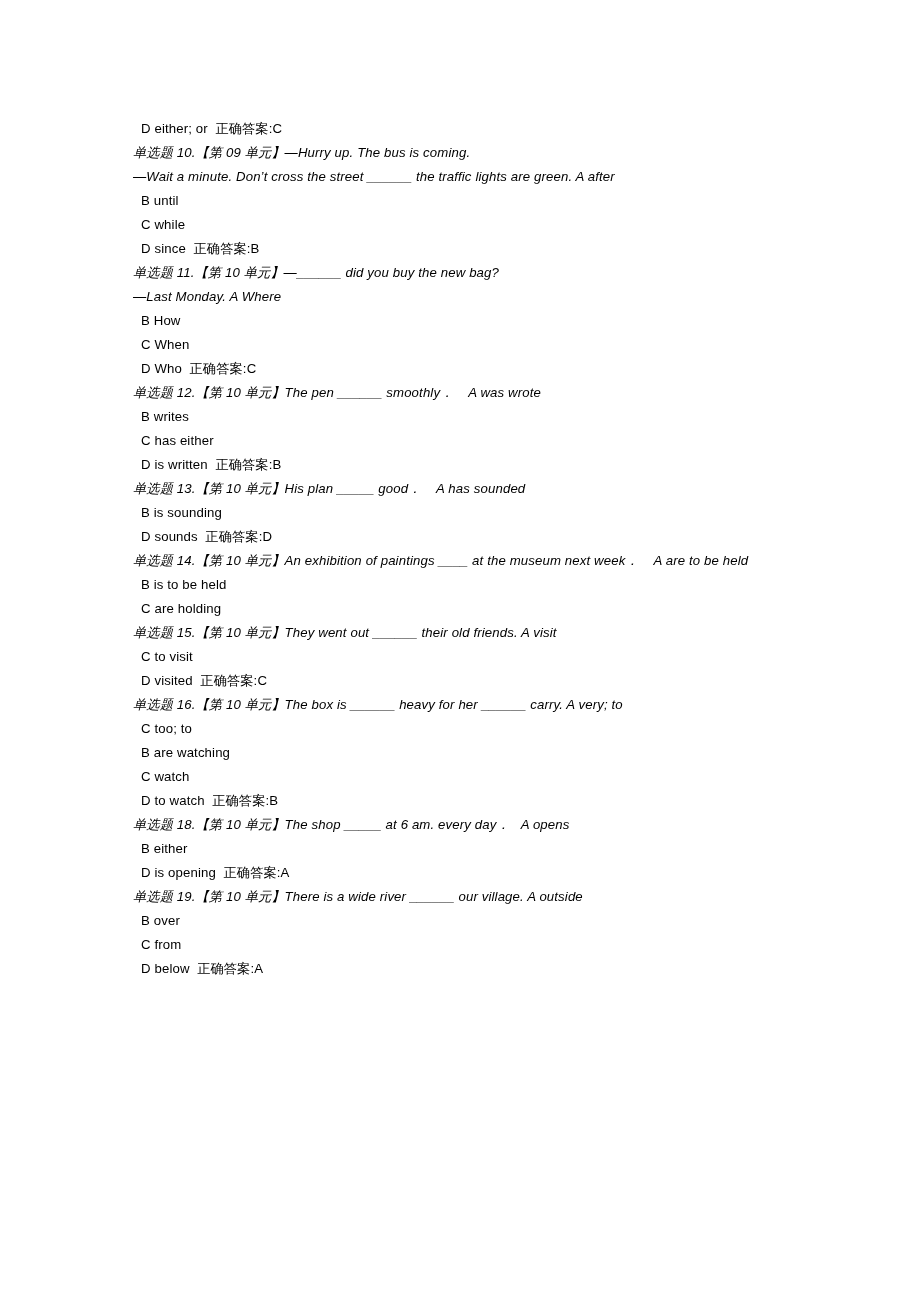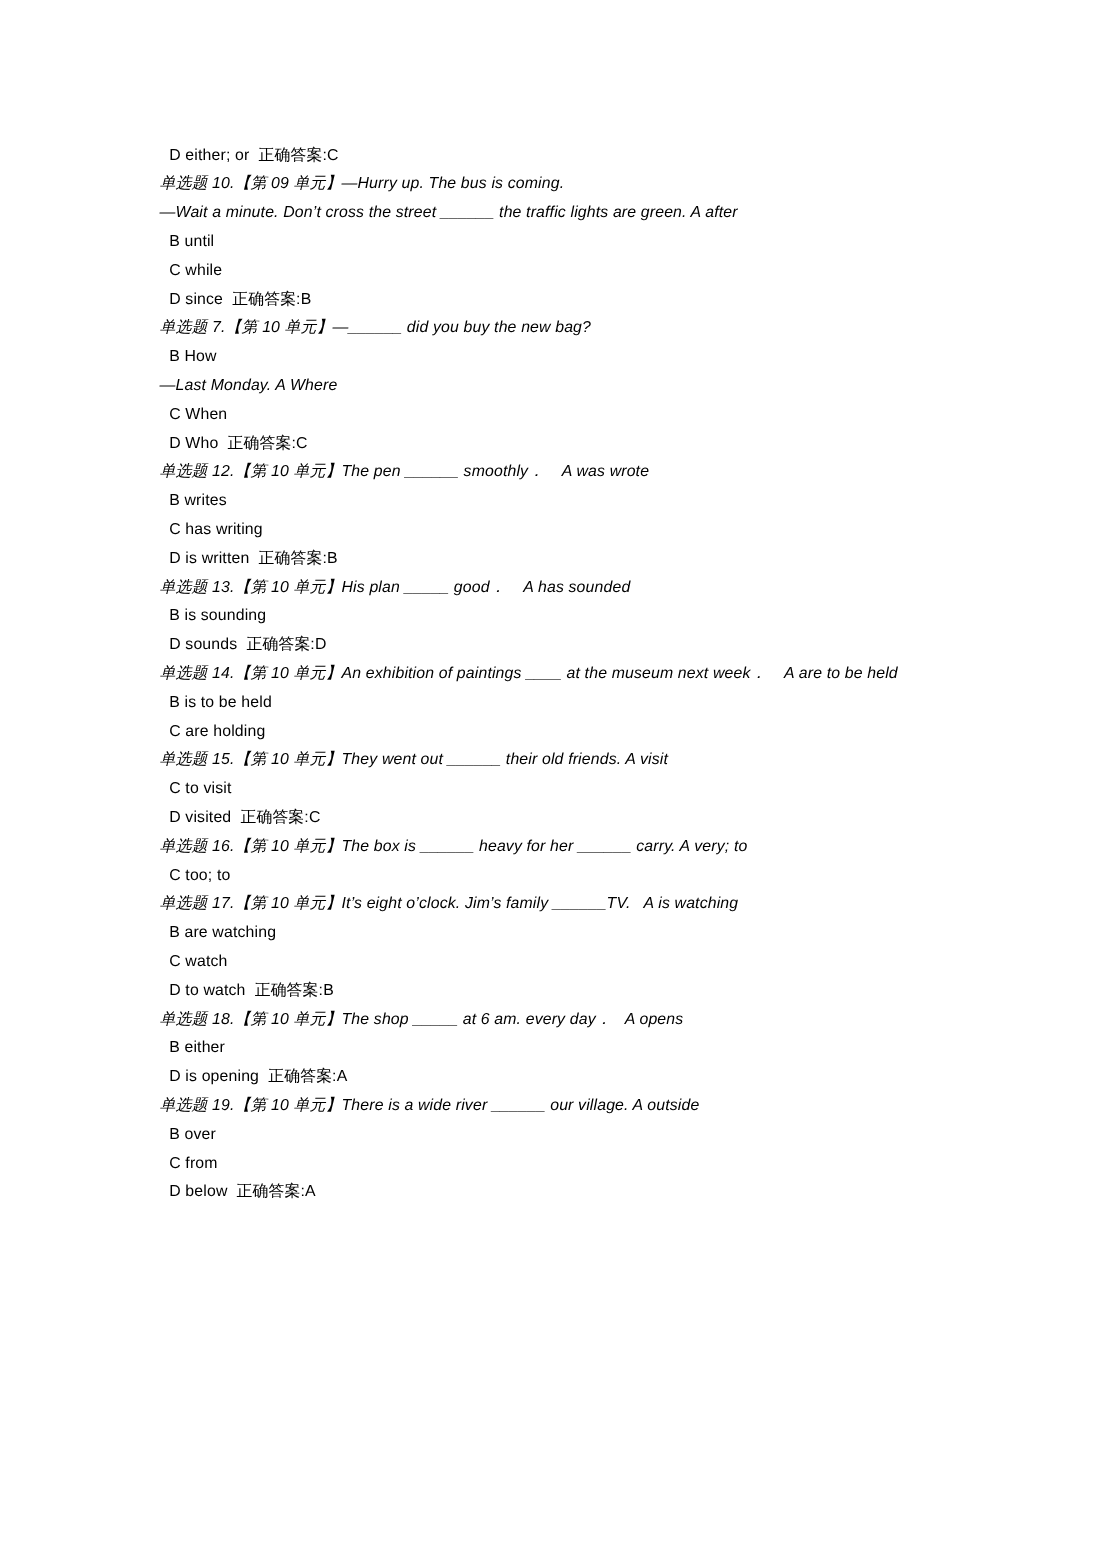--- a/index.html
+++ b/index.html
@@ -50,41 +50,40 @@
 <body>
 
 <div id="page">
   <div class="doc-body">
     <div class="line option">D either; or  正确答案:C</div>
     <div class="line stem">单选题 10.【第 09 单元】—Hurry up. The bus is coming.</div>
     <div class="line cont">—Wait a minute. Don’t cross the street ______ the traffic lights are green. A after</div>
     <div class="line option">B until</div>
     <div class="line option">C while</div>
     <div class="line option">D since  正确答案:B</div>
-    <div class="line stem">单选题 7.【第 10 单元】—______ did you buy the new bag?</div>
+    <div class="line stem">单选题 11.【第 10 单元】—______ did you buy the new bag?</div>
+    <div class="line cont">—Last Monday. A Where</div>
     <div class="line option">B How</div>
-    <div class="line cont">—Last Monday. A Where</div>
     <div class="line option">C When</div>
     <div class="line option">D Who  正确答案:C</div>
     <div class="line stem">单选题 12.【第 10 单元】The pen ______ smoothly．    A was wrote</div>
     <div class="line option">B writes</div>
-    <div class="line option">C has writing</div>
+    <div class="line option">C has either</div>
     <div class="line option">D is written  正确答案:B</div>
     <div class="line stem">单选题 13.【第 10 单元】His plan _____ good．    A has sounded</div>
     <div class="line option">B is sounding</div>
     <div class="line option">D sounds  正确答案:D</div>
     <div class="line stem">单选题 14.【第 10 单元】An exhibition of paintings ____ at the museum next week．    A are to be held</div>
     <div class="line option">B is to be held</div>
     <div class="line option">C are holding</div>
     <div class="line stem">单选题 15.【第 10 单元】They went out ______ their old friends. A visit</div>
     <div class="line option">C to visit</div>
     <div class="line option">D visited  正确答案:C</div>
     <div class="line stem">单选题 16.【第 10 单元】The box is ______ heavy for her ______ carry. A very; to</div>
     <div class="line option">C too; to</div>
-    <div class="line stem">单选题 17.【第 10 单元】It’s eight o’clock. Jim’s family ______TV.   A is watching</div>
     <div class="line option">B are watching</div>
     <div class="line option">C watch</div>
     <div class="line option">D to watch  正确答案:B</div>
     <div class="line stem">单选题 18.【第 10 单元】The shop _____ at 6 am. every day．   A opens</div>
     <div class="line option">B either</div>
     <div class="line option">D is opening  正确答案:A</div>
     <div class="line stem">单选题 19.【第 10 单元】There is a wide river ______ our village. A outside</div>
     <div class="line option">B over</div>
     <div class="line option">C from</div>
     <div class="line option">D below  正确答案:A</div>

